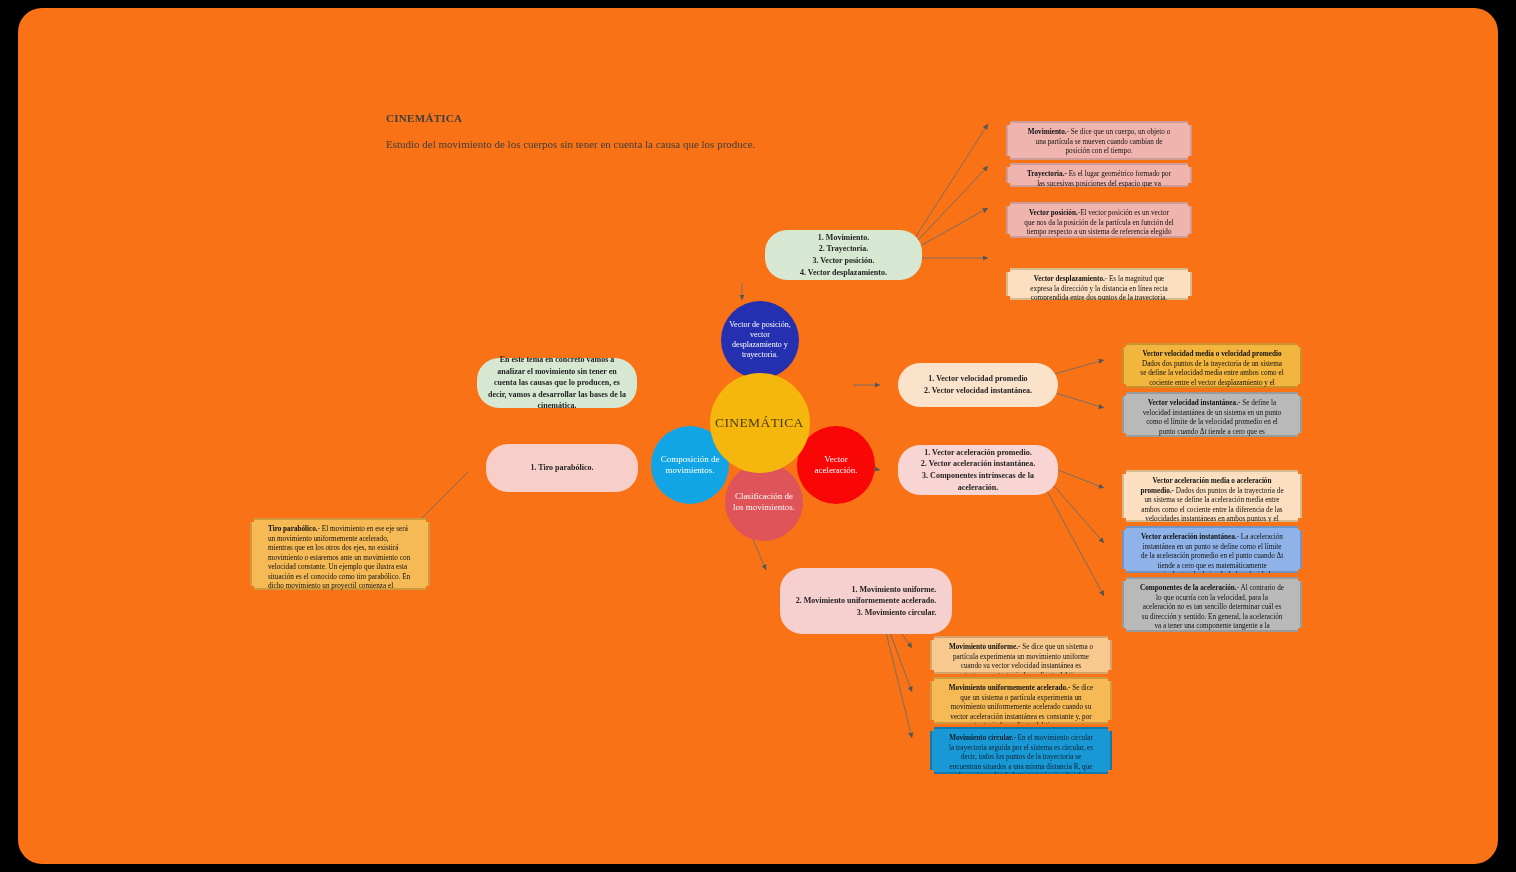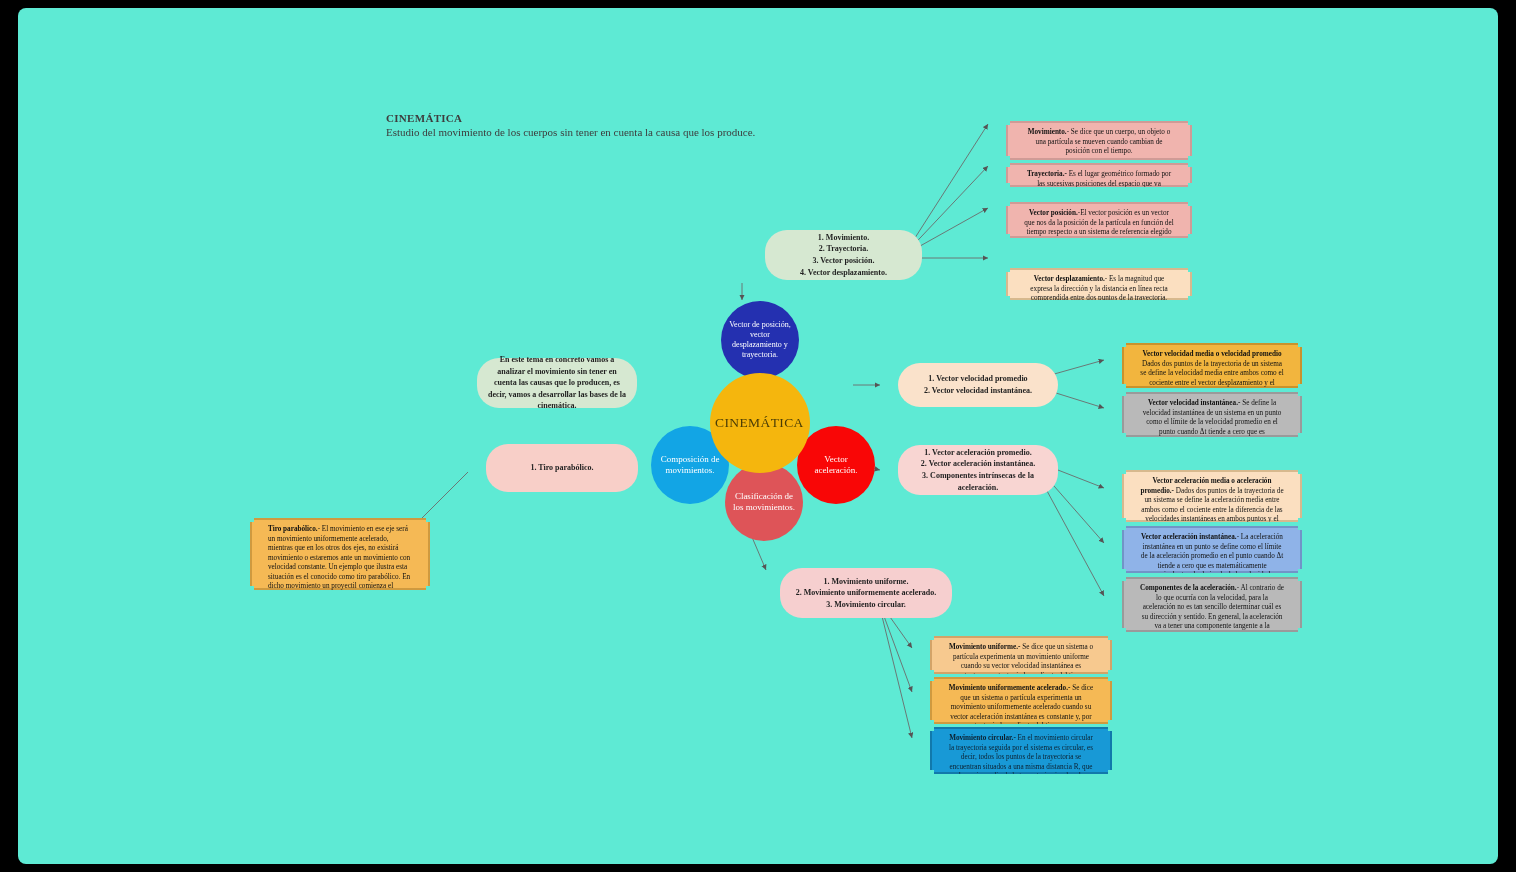--- a/index.html
+++ b/index.html
@@ -1,47 +1,47 @@
 <!DOCTYPE html>
 <html><head>
 <meta charset="utf-8">
 <title>Mapa mental CINEMÁTICA</title>
 <style>
   html,body{margin:0;padding:0;background:#000;}
   body{width:1516px;height:872px;font-family:"Liberation Serif",serif;overflow:hidden;}
-  #canvas{position:absolute;left:18px;top:8px;width:1480px;height:856px;background:#5eead4;border-radius:8px;overflow:hidden;}
+  #canvas{position:absolute;left:18px;top:8px;width:1480px;height:856px;background:#f97316;border-radius:24px;overflow:hidden;}
   svg#wires{position:absolute;left:0;top:0;width:1480px;height:856px;pointer-events:none;}
 
   .node{position:absolute;box-sizing:border-box;}
 
   
   #title{left:368px;top:104px;width:420px;}
   #title .t1{font-weight:bold;font-size:11px;color:#3d3d3d;letter-spacing:.3px;}
-  #title .t2{font-size:11px;color:#3d3d3d;margin-top:2px;line-height:1.25;}
+  #title .t2{font-size:11px;color:#3d3d3d;margin-top:14px;line-height:1.25;}
 
   
   .circle{position:absolute;border-radius:50%;display:flex;align-items:center;justify-content:flex-start;text-align:center;color:#fff;line-height:1.25;}
   #c-center{left:692px;top:365px;width:100px;height:100px;background:#F5B60D;color:#4a3c06;font-size:13.5px;letter-spacing:.4px;z-index:6;}
   #c-intro{left:630px;top:340px;width:78px;height:78px;background:#2fb67c;font-size:9px;z-index:5;}
   #c-pos{left:703px;top:293px;width:78px;height:78px;background:#2430b0;font-size:8px;z-index:5;}
   #c-vel{left:775px;top:340px;width:78px;height:78px;background:#F5B60D;font-size:9px;z-index:5;}
   #c-acel{left:779px;top:418px;width:78px;height:78px;background:#f90606;font-size:9px;z-index:5;}
   #c-clas{left:707px;top:455px;width:78px;height:78px;background:#de5458;font-size:9px;z-index:5;}
   #c-comp{left:633px;top:418px;width:78px;height:78px;background:#12a5e5;font-size:9px;z-index:5;}
   .circle span{display:block;padding:0 5px;}
 
   
   .pill{position:absolute;border-radius:22px;display:flex;align-items:center;justify-content:center;text-align:center;
         font-size:8px;font-weight:bold;color:#1f1f1f;line-height:1.45;padding:6px 10px;box-sizing:border-box;}
 
   #p-pos{left:747px;top:222px;width:157px;height:50px;background:#d6e8d1;}
   #p-intro{left:459px;top:350px;width:160px;height:50px;background:#d6e8d1;font-weight:bold;}
   #p-vel{left:880px;top:355px;width:160px;height:44px;background:#fae2cb;}
   #p-acel{left:880px;top:437px;width:160px;height:50px;background:#f8d5d2;}
-  #p-clas{left:762px;top:560px;width:172px;height:50px;background:#f6cfcf;}
+  #p-clas{left:762px;top:560px;width:172px;height:66px;background:#f6cfcf;text-align:right;}
   #p-comp{left:468px;top:436px;width:152px;height:48px;background:#f8cfc8;text-align:right;}
 
   
   .note{position:absolute;box-sizing:border-box;padding:5px 16px;font-size:7.2px;line-height:1.33;color:#111;
         text-align:center;border:2px solid #6d28d9;
         clip-path:polygon(0 4px, 4px 4px, 4px 0, calc(100% - 4px) 0, calc(100% - 4px) 4px, 100% 4px,
                           100% calc(100% - 4px), calc(100% - 4px) calc(100% - 4px), calc(100% - 4px) 100%,
                           4px 100%, 4px calc(100% - 4px), 0 calc(100% - 4px));
         box-shadow:2px 2px 2px rgba(0,0,0,.22);}
   .note b{font-weight:bold;}

